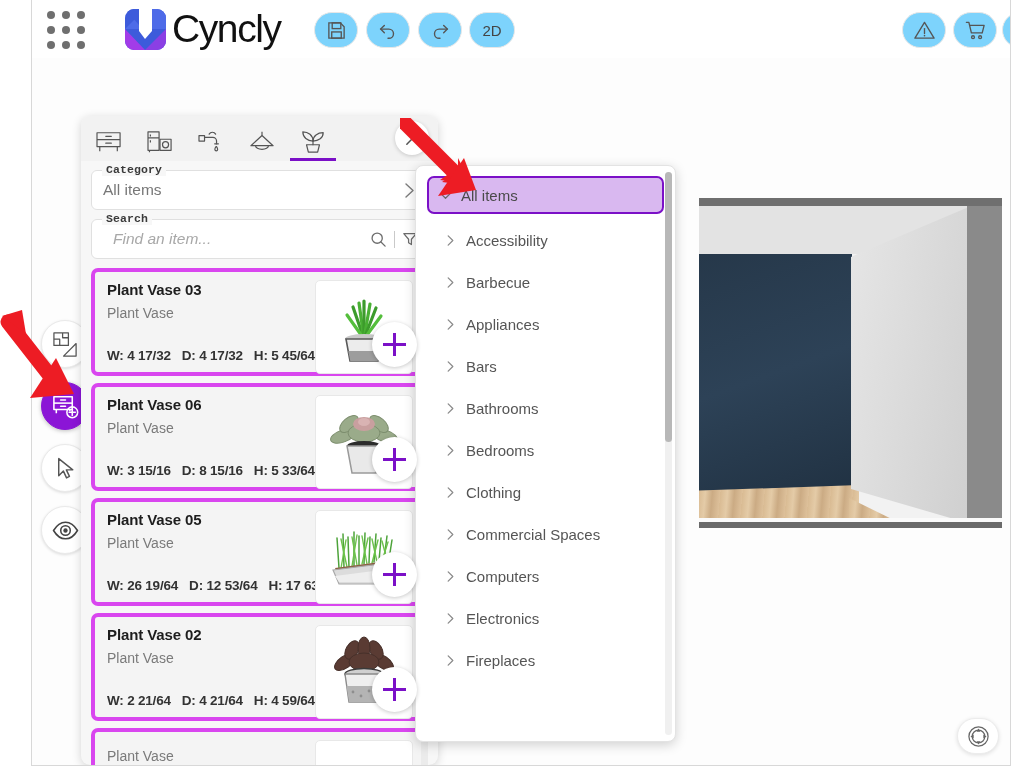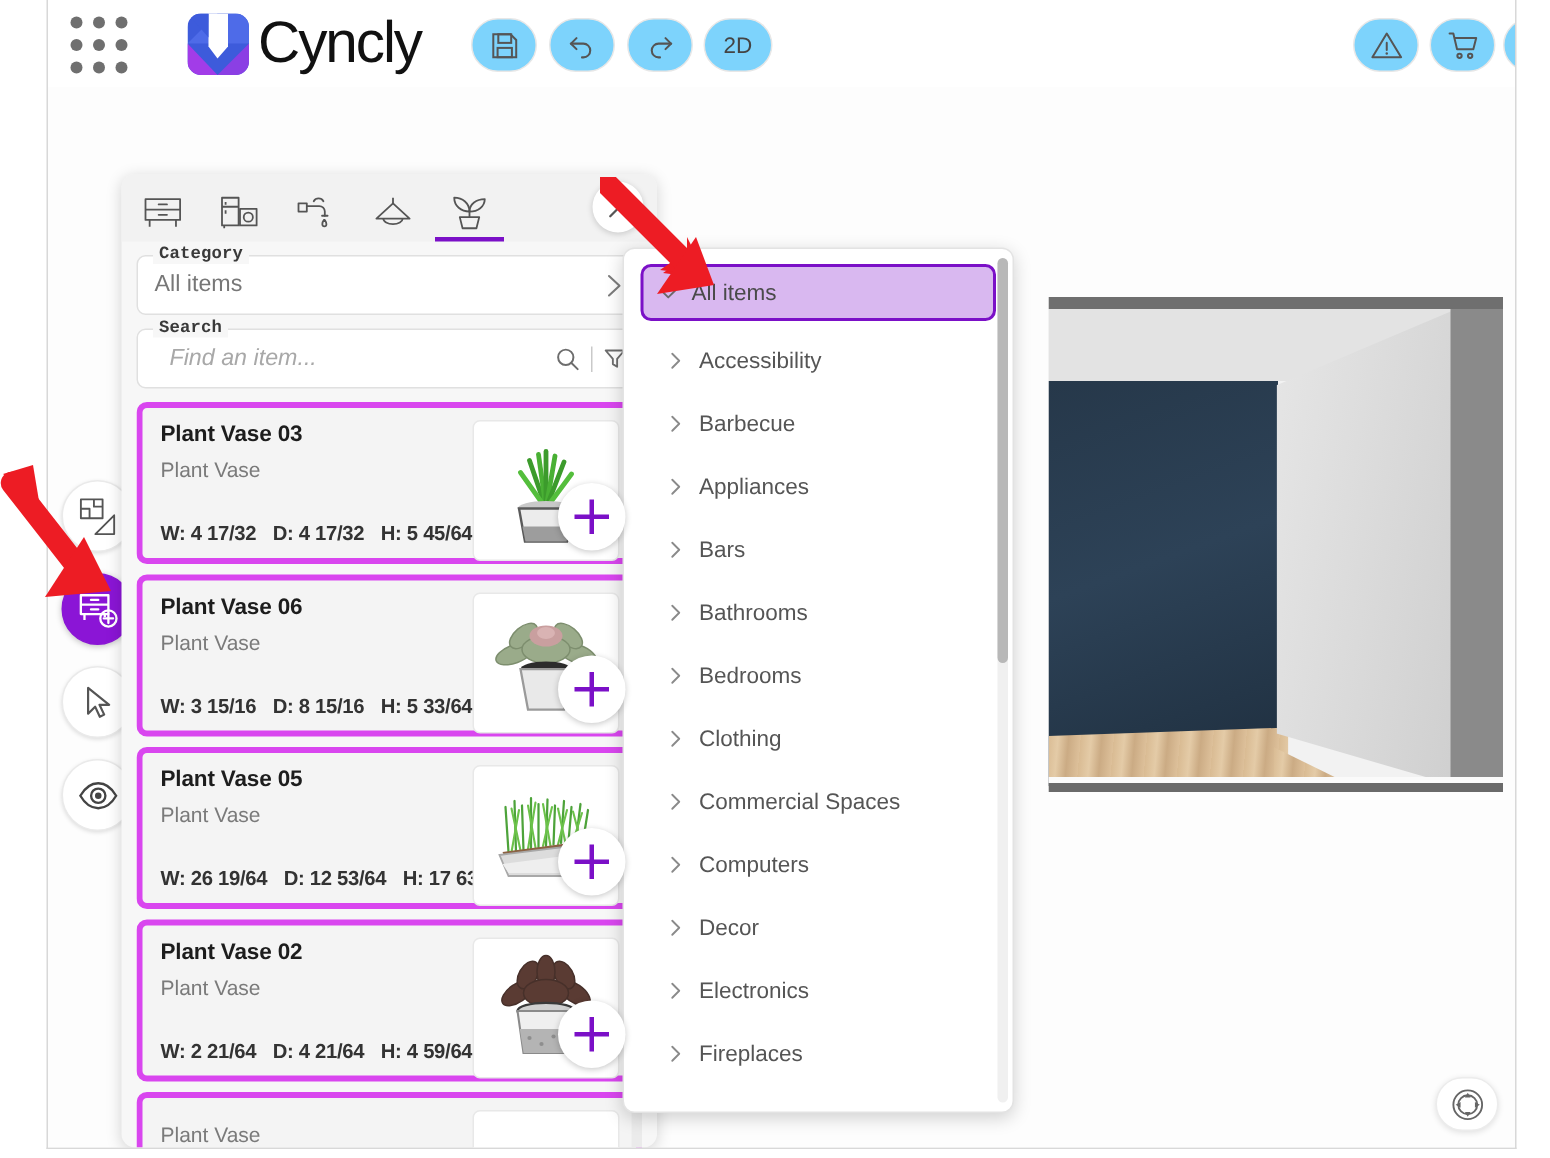--- a/index.html
+++ b/index.html
@@ -734,28 +734,20 @@
                 </svg>
               </span>
             <span>Computers</span>
           </div>
           <div class="cat-row">
             <span class="chev">
                 <svg width="13" height="13" viewBox="0 0 14 14" fill="none" stroke="#8a8a8a" stroke-width="1.35" stroke-linecap="round" stroke-linejoin="round">
                   <path d="M4.5 2 L9.5 7 L4.5 12"></path>
                 </svg>
               </span>
-            <span>Decor</span>
-          </div>
-          <div class="cat-row">
-            <span class="chev">
-                <svg width="13" height="13" viewBox="0 0 14 14" fill="none" stroke="#8a8a8a" stroke-width="1.35" stroke-linecap="round" stroke-linejoin="round">
-                  <path d="M4.5 2 L9.5 7 L4.5 12"></path>
-                </svg>
-              </span>
             <span>Electronics</span>
           </div>
           <div class="cat-row">
             <span class="chev">
                 <svg width="13" height="13" viewBox="0 0 14 14" fill="none" stroke="#8a8a8a" stroke-width="1.35" stroke-linecap="round" stroke-linejoin="round">
                   <path d="M4.5 2 L9.5 7 L4.5 12"></path>
                 </svg>
               </span>
             <span>Fireplaces</span>
           </div>

